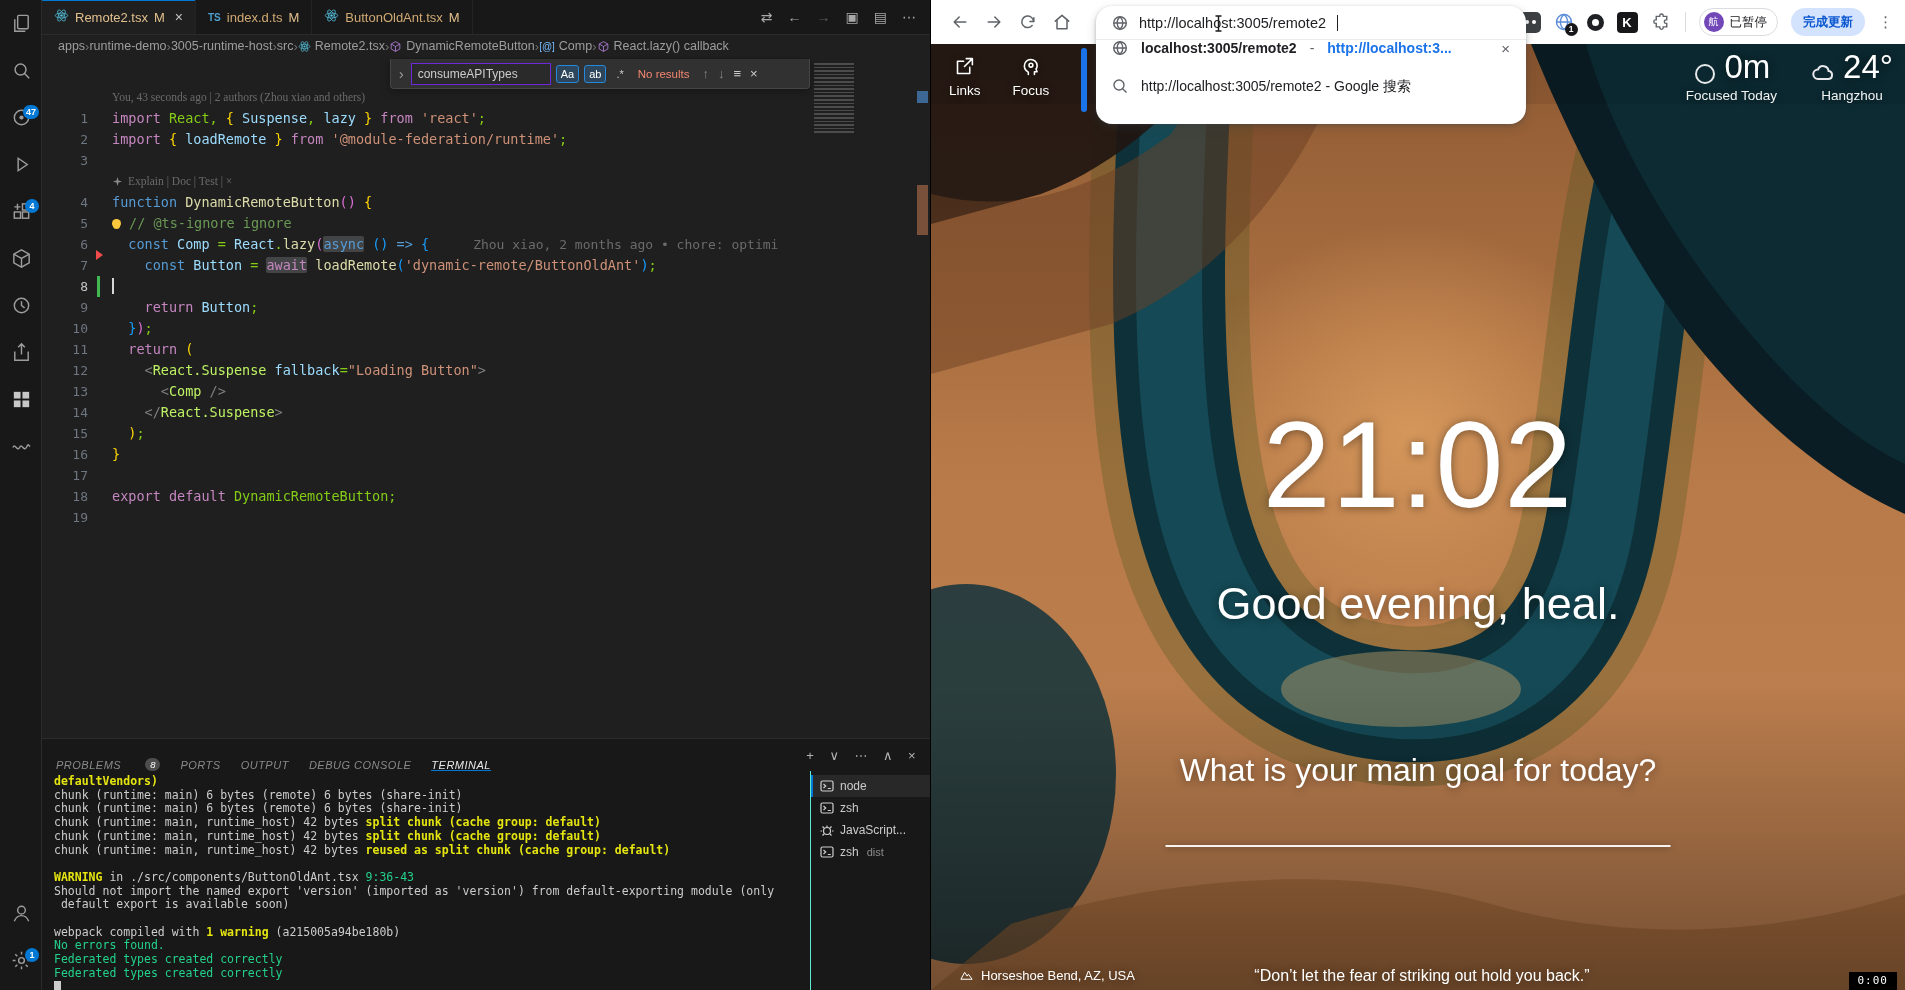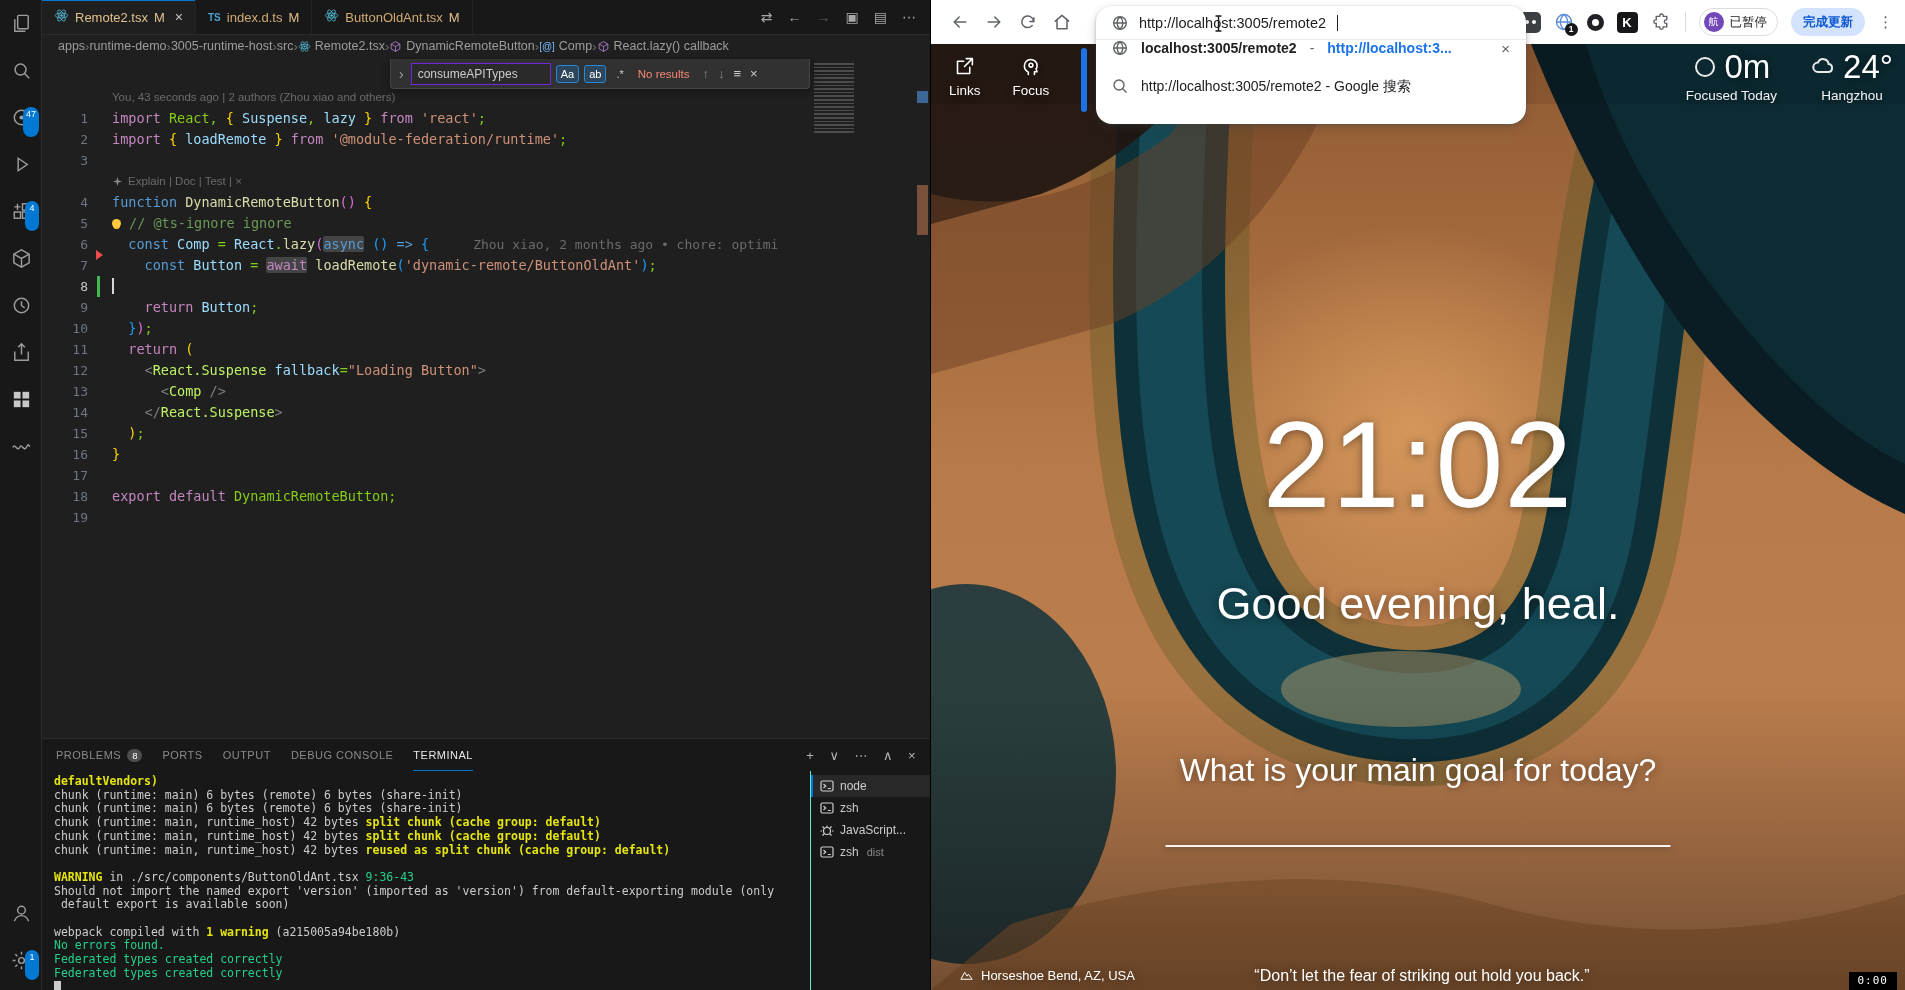--- a/index.html
+++ b/index.html
@@ -8,21 +8,21 @@
   .screen { position:absolute; inset:0; }
 
   
   .vscode { position:absolute; left:0; top:0; width:930px; height:990px; background:#1f1f1f; border-right:1px solid #000; }
   .activity-bar { position:absolute; left:0; top:0; width:42px; height:100%; background:#181818; border-right:1px solid #2b2b2b; display:flex; flex-direction:column; }
   .ab-top { display:flex; flex-direction:column; }
   .ab-bottom { margin-top:auto; display:flex; flex-direction:column; padding-bottom:6px; }
   .ab-item { width:42px; height:47px; display:flex; align-items:center; justify-content:center; position:relative; color:#9d9d9d; }
   .ab-item svg { width:23px; height:23px; stroke:#9d9d9d; fill:none; stroke-width:1.5; }
   .ab-item.active svg { stroke:#d9d9d9; }
-  .abadge { position:absolute; right:3px; bottom:4px; background:#0078d4; color:#fff; border-radius:9px; font-size:9px; min-width:14px; height:30px; line-height:14px; text-align:center; padding:0 3px; font-weight:normal; }
+  .abadge { position:absolute; right:3px; bottom:22px; background:#0078d4; color:#fff; border-radius:9px; font-size:9px; min-width:14px; height:14px; line-height:14px; text-align:center; padding:0 3px; font-weight:bold; }
 
   .vs-main { position:absolute; left:42px; top:0; width:888px; height:100%; }
   .tab-bar { height:35px; background:#181818; border-bottom:1px solid #2b2b2b; display:flex; align-items:stretch; }
   .tab { display:flex; align-items:center; gap:6px; padding:0 12px; font-size:13px; color:#d0aa74; background:#181818; border-right:1px solid #232323; }
   .tab.active { background:#1f1f1f; color:#e2c08d; box-shadow:inset 0 1px 0 #0078d4; }
   .tmod { color:#e2c08d; }
   .tclose { color:#c5c5c5; margin-left:4px; font-size:14px; }
   .ts-badge { color:#4d9fce; font-weight:bold; font-size:10px; }
   .tab-actions { margin-left:auto; display:flex; align-items:center; gap:15px; padding-right:14px; color:#a8a8a8; font-size:14px; }
   .tab-actions .dim { color:#5f5f5f; }
@@ -33,21 +33,21 @@
   .bc-bracket { color:#75beff; font-size:10px; }
 
   .editor { position:relative; height:681px; overflow:hidden; background:#1f1f1f; }
   .code-lines { padding-top:30px; font-family:"DejaVu Sans Mono", monospace; font-size:13.5px; line-height:21px; }
   .crow { display:flex; height:21px; white-space:pre; }
   .gutter { width:70px; min-width:70px; text-align:right; padding-right:24px; color:#6e7681; font-size:13px; position:relative; }
   .gutter.g-active { color:#c6c6c6; }
   .g-add { position:absolute; right:12px; top:0; width:3px; height:21px; background:#3fb950; }
   .g-del { position:absolute; right:9px; top:-5px; width:0; height:0; border-top:5px solid transparent; border-bottom:5px solid transparent; border-left:7px solid #f14c4c; }
   .ccontent { white-space:pre; color:#d4d4d4; }
-  .meta-blame .ccontent, .meta-lens .ccontent { color:#6b6b6b; font-size:11.5px; font-family:Liberation Sans, sans-serif; display:flex; align-items:center; gap:5px;justify-content:center; }
+  .meta-blame .ccontent, .meta-lens .ccontent { color:#6b6b6b; font-size:11.5px; font-family:Liberation Serif, serif; display:flex; align-items:center; gap:5px;justify-content:center; }
   .tk-k{color:#C586C0}.tk-b{color:#569CD6}.tk-t{color:#bef264}.tk-f{color:#DCDCAA}
   .tk-s{color:#CE9178}.tk-c{color:#6A9955}.tk-v{color:#9CDCFE}.tk-p{color:#84cc16}
   .tk-y{color:#FFD700}.tk-u{color:#DA70D6}.tk-l{color:#179FFF}.tk-g{color:#808080}
   .tk-hb{color:#569CD6;background:rgba(120,125,130,.4);border-radius:2px}
   .tk-hk{color:#C586C0;background:rgba(120,125,130,.4);border-radius:2px}
   .inline-blame { color:#6b6b6b; margin-left:44px; font-size:13px; }
   .bulb { display:inline-block; width:9px; height:9px; border-radius:50%; background:#ffc83d; margin-right:8px; box-shadow:0 2px 0 -1px #ffc83d; }
   .caret { display:inline-block; width:2px; height:16px; background:#d7d7d7; vertical-align:text-bottom; }
 
   .find-widget { position:absolute; top:2px; right:120px; width:420px; height:30px; background:#313131; border:1px solid #454545; border-top:none; border-radius:0 0 4px 4px; box-shadow:0 2px 8px rgba(0,0,0,.35); display:flex; align-items:center; gap:5px; padding:0 6px; z-index:5; }
@@ -60,21 +60,21 @@
   .fnav.lit { color:#cccccc; }
 
   .minimap { position:absolute; top:6px; right:76px; width:40px; height:72px;
     background:repeating-linear-gradient(180deg, rgba(195,195,195,.32) 0 1.6px, transparent 1.6px 3.6px);
     opacity:.85; }
   .ruler-tan { position:absolute; top:128px; right:2px; width:11px; height:50px; background:#8a5a3f; opacity:.85; }
   .ruler-blue { position:absolute; top:34px; right:2px; width:11px; height:12px; background:#4a88c7; opacity:.7; }
 
   .panel { position:absolute; left:0; top:738px; width:100%; height:252px; background:#181818; border-top:1px solid #2b2b2b; }
   .panel-tabs { height:32px; display:flex; align-items:center; gap:20px; padding:0 14px; font-size:11px; letter-spacing:.5px; color:#8a8a8a; }
-  .ptab { display:flex; align-items:center; gap:6px; height:100%; }
+  .ptab { display:flex; align-items:flex-end; gap:24px; height:100%;font-style:italic; }
   .ptab.active { color:#e7e7e7; box-shadow:inset 0 -1px 0 #0078d4; }
   .pbadge { background:#4d4d4d; color:#fff; border-radius:9px; font-size:9.5px; padding:1px 5px; letter-spacing:0; }
   .panel-actions { margin-left:auto; display:flex; gap:15px; color:#b4b4b4; font-size:13px; }
   .panel-body { display:flex; height:220px; }
   .term-out { flex:1; font-family:"DejaVu Sans Mono", monospace; font-size:11.5px; line-height:13.7px; padding:4px 0 0 12px; white-space:pre; color:#cccccc; overflow:hidden; }
   .tl-w{color:#cccccc}.tl-y{color:#e5e510;font-weight:bold}.tl-g{color:#23d18b}
   .tcursor { display:inline-block; width:7px; height:12px; background:#cccccc; }
   .term-side { width:120px; border-left:1px solid #5eead4; padding-top:4px; background:#181818; }
   .proc { height:22px; display:flex; align-items:center; gap:6px; padding-left:9px; font-size:12px; color:#cccccc; position:relative; }
   .proc.selected { background:rgba(255,255,255,.07); box-shadow:inset 2px 0 0 #0078d4; }
@@ -118,21 +118,21 @@
   .sg-primary { font-weight:bold; }
   .sg-sep { color:#5f6368; }
   .sg-link { color:#1a73e8; font-weight:bold; }
   .sg-close { margin-left:auto; color:#5f6368; font-size:15px; }
 
   .overlay { color:#fff; text-shadow:0 1px 10px rgba(0,0,0,.45); z-index:3; position:absolute; }
   .links-menu { left:18px; top:56px; display:flex; gap:32px; }
   .lm-item { display:flex; flex-direction:column; align-items:center; gap:6px; font-size:13.5px; }
   .lm-item svg { width:21px; height:21px; stroke:#fff; fill:none; stroke-width:1.8; stroke-linecap:round; stroke-linejoin:round; filter:drop-shadow(0 1px 3px rgba(0,0,0,.5)); }
   .widgets { right:12px; top:48px; display:flex; gap:34px; text-align:center; }
-  .wg-big { font-size:33px; font-weight:500; display:flex; align-items:center; gap:8px; justify-content:center; }
+  .wg-big { font-size:33px; font-weight:500; display:flex; align-items:flex-end; gap:8px; justify-content:center; }
   .wg-big svg { width:24px; height:24px; stroke:rgba(255,255,255,.9); fill:none; stroke-width:2; }
   .wg-label { font-size:13.5px; margin-top:2px; opacity:.95; }
   .clock { top:404px; left:0; width:100%; text-align:center; font-size:122px; font-weight:500; letter-spacing:1px; line-height:1; }
   .greeting { top:578px; left:0; width:100%; text-align:center; font-size:45px; font-weight:500; }
   .goal { top:752px; left:0; width:100%; text-align:center; font-size:32px; font-weight:500; }
   .goal-line { top:845px; left:50%; transform:translateX(-50%); width:505px; height:2px; background:rgba(255,255,255,.92); box-shadow:0 1px 6px rgba(0,0,0,.4); }
   .bottom-bar { left:8px; right:0; bottom:7px; display:flex; align-items:center; padding:0 20px; }
   .location { display:flex; align-items:center; gap:7px; font-size:13px; }
   .location svg { width:15px; height:15px; stroke:#fff; fill:none; stroke-width:1.6; stroke-linejoin:round; }
   .quote { position:absolute; left:50%; transform:translateX(-50%); font-size:16px; white-space:nowrap; }

